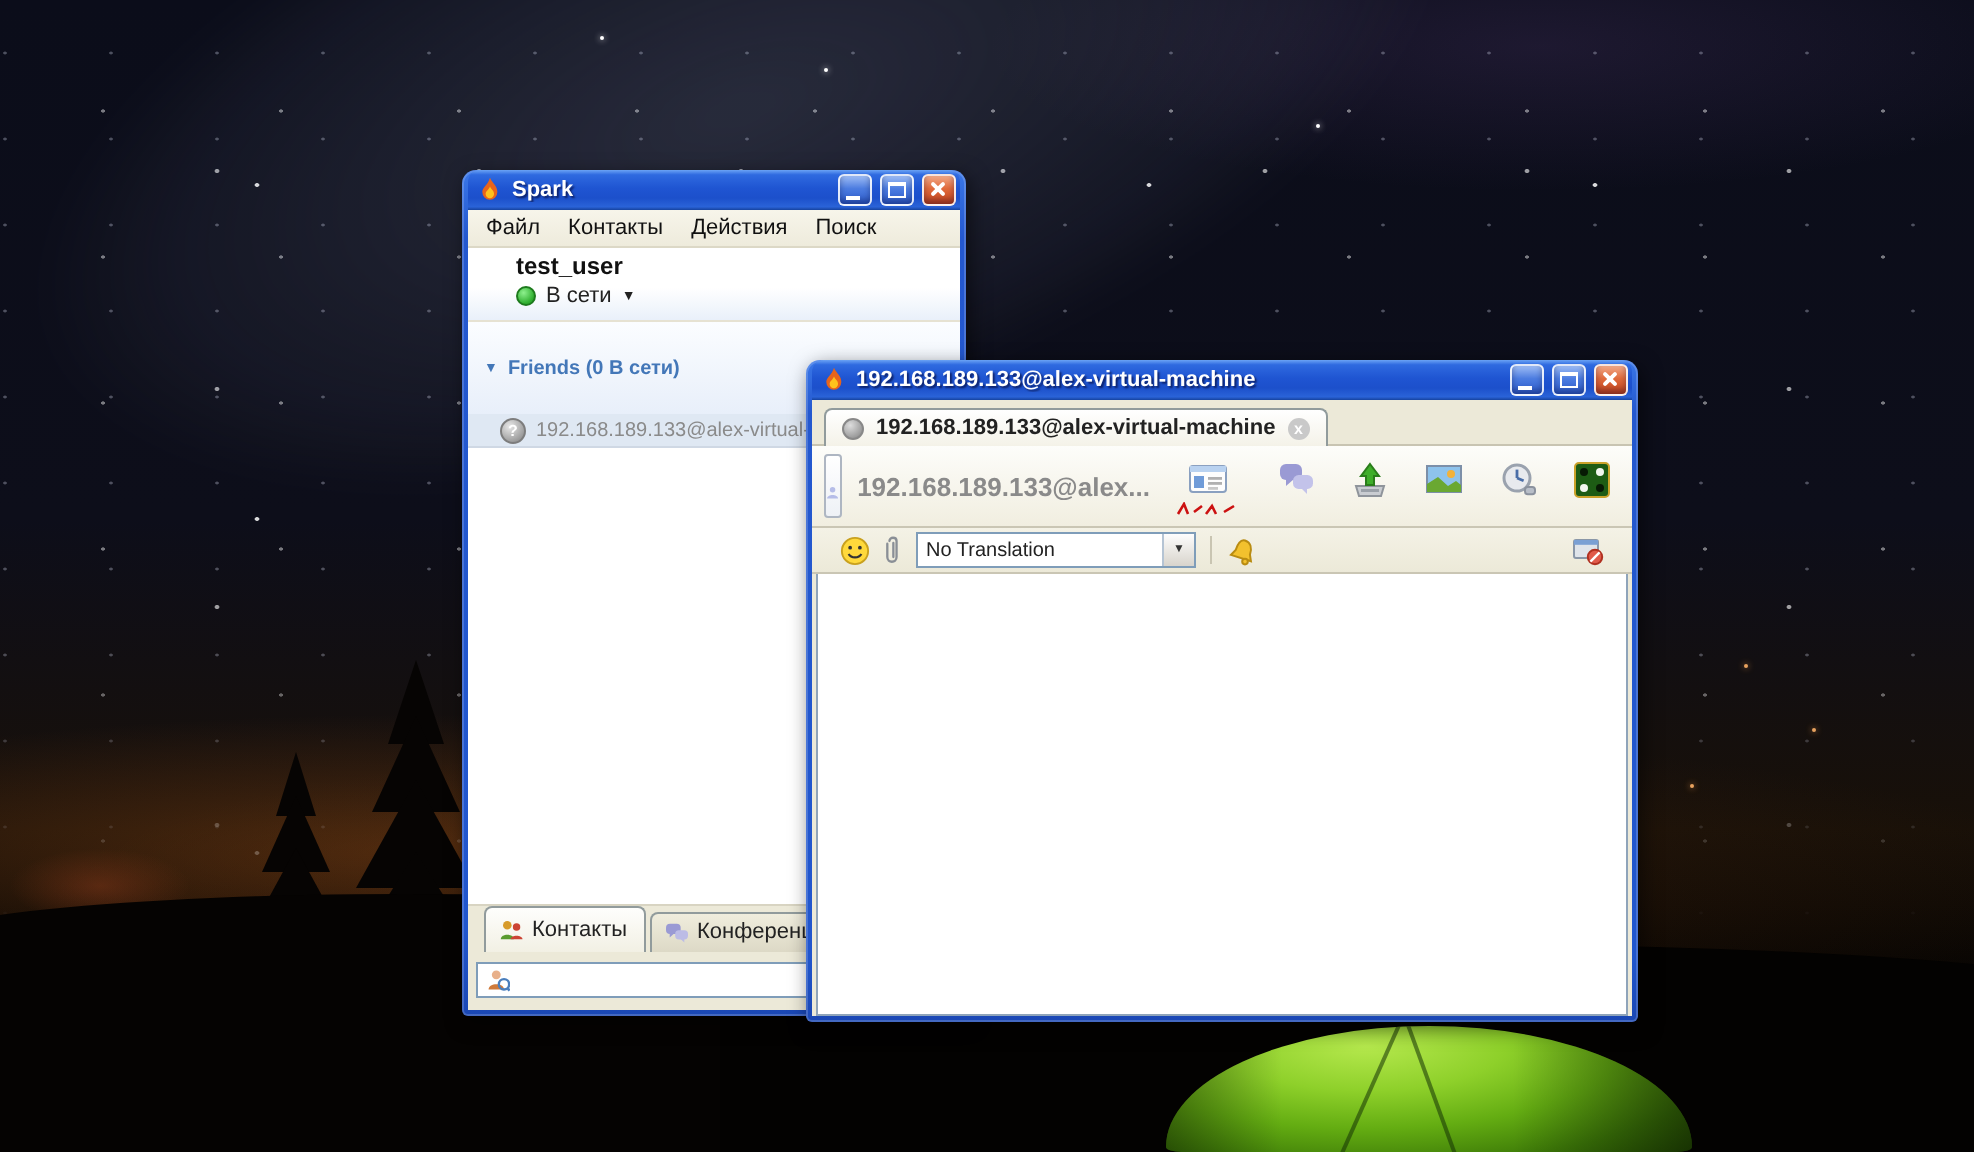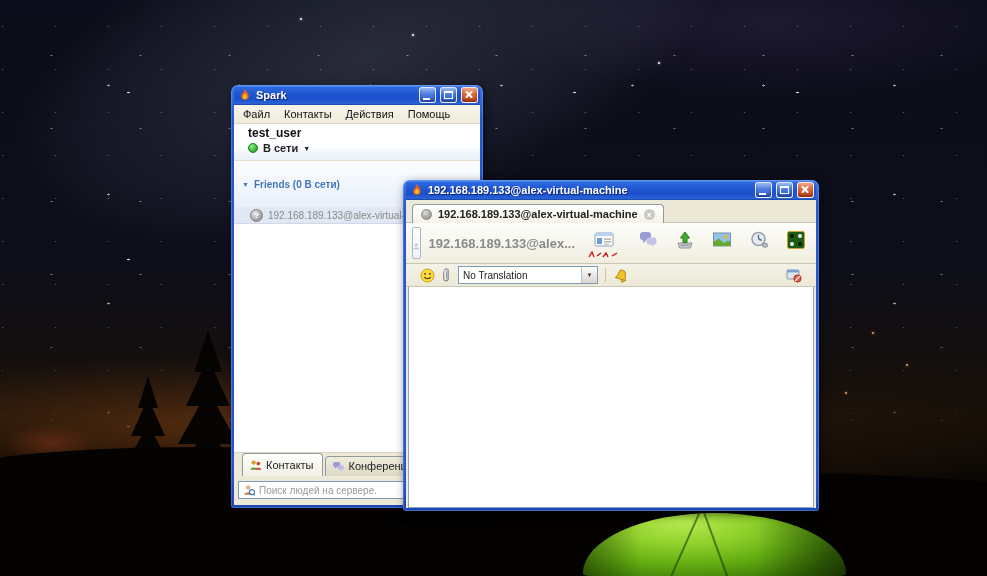--- a/index.html
+++ b/index.html
@@ -60,23 +60,23 @@
   .tb-btn.max::after{content:"";position:absolute;left:3px;top:3px;width:7px;height:5px;border:1px solid #fff;border-top-width:2px;}
   .tb-btn.close::before,.tb-btn.close::after{content:"";position:absolute;left:6px;top:2px;width:2px;height:9px;background:#fff;border-radius:1px;}
   .tb-btn.close::before{transform:rotate(45deg);}
   .tb-btn.close::after{transform:rotate(-45deg);}
   .client{background:#ece9d8;height:calc(100% - 20px);display:flex;flex-direction:column;overflow:hidden;}
 
   
   #spark-window{left:231px;top:85px;width:246px;height:420px;z-index:5;}
   .menubar{height:18px;background:linear-gradient(180deg,#f7f5ea,#eeebdc);display:flex;align-items:center;gap:14px;padding:0 9px;font-size:11px;color:#111;border-bottom:1px solid #dcd8c6;flex:0 0 auto;}
   .menu-item{cursor:default;}
-  .userpanel{height:34px;background:linear-gradient(180deg,#ffffff 0%,#ffffff 55%,#e9f0fa 100%);padding:2px 0 0 14px;flex:0 0 auto;}
+  .userpanel{height:34px;background:linear-gradient(180deg,#ffffff 0%,#ffffff 55%,#e9f0fa 100%);padding:2px 0 0 24px;flex:0 0 auto;}
   .username{font-size:12px;font-weight:bold;color:#111;}
-  .statusrow{display:flex;align-items:center;gap:5px;margin-top:2px;font-size:11px;color:#222;font-weight:bold;}
+  .statusrow{display:flex;align-items:center;gap:5px;margin-top:2px;font-size:11px;color:#222;}
   .dot-green{width:8px;height:8px;border-radius:50%;background:radial-gradient(circle at 35% 30%, #8df08d, #2fae2f 70%);border:1px solid #1d7a1d;}
   .arrow-down{font-size:7px;color:#222;}
   .groupheader{height:14px;background:linear-gradient(180deg,#fbfdff,#e8effa);display:flex;align-items:center;gap:5px;padding:16px 8px;flex:0 0 auto;border-top:1px solid #e6e2d2;}
   .grouparrow{font-size:7px;color:#4377b8;}
   .grouplabel{font-size:10px;font-weight:bold;color:#4377b8;}
   .contactrow{height:16px;background:#dfe8f3;display:flex;align-items:center;gap:5px;padding:0 4px 0 16px;flex:0 0 auto;}
   .pendingball{width:11px;height:11px;border-radius:50%;background:radial-gradient(circle at 35% 30%, #e8e8e8, #9a9a9a 75%);border:1px solid #7d7d7d;color:#fff;font-size:8px;font-weight:bold;display:flex;align-items:center;justify-content:center;flex:0 0 auto;}
   .contactjid{font-size:10px;color:#8a8a8a;white-space:nowrap;overflow:hidden;}
   .contactstatus{font-size:9px;color:#9a9a9a;font-style:italic;white-space:nowrap;}
   .rosterlist{flex:1;background:#ffffff;border-top:1px solid #cfd8e4;}
@@ -164,21 +164,21 @@
     <span class="titletext">Spark</span>
     <span class="tb-btn min"></span>
     <span class="tb-btn max"></span>
     <span class="tb-btn close"></span>
   </div>
   <div class="client">
     <div class="menubar">
       <span class="menu-item" style="text-decoration:underline;text-decoration-color:transparent;">Файл</span>
       <span class="menu-item">Контакты</span>
       <span class="menu-item">Действия</span>
-      <span class="menu-item">Помощь</span>
+      <span class="menu-item">Поиск</span>
     </div>
     <div class="userpanel">
       <div class="username">test_user</div>
       <div class="statusrow">
         <span class="dot-green"></span>
         <span>В сети</span>
         <span class="arrow-down">▼</span>
       </div>
     </div>
     <div class="groupheader">
@@ -212,21 +212,20 @@
       </div>
     </div>
     <div class="searchrow">
       <div class="searchbox">
         <svg class="icn" style="width:12px;height:12px;" viewBox="0 0 14 14">
           <circle cx="6" cy="4" r="2.6" fill="#e8b08a"></circle>
           <path d="M1.5 12.5 C1.5 8.5 10.5 8.5 10.5 12.5Z" fill="#cf7a3a"></path>
           <circle cx="10.5" cy="9.5" r="3" fill="none" stroke="#4a7ebc" stroke-width="1.4"></circle>
           <line x1="12.4" y1="11.6" x2="13.8" y2="13.2" stroke="#4a7ebc" stroke-width="1.6"></line>
         </svg>
-        <input type="text" value="" placeholder="Поиск людей на сервере." style="">
       </div>
     </div>
   </div>
 </div>
 
 <div class="xp-window" id="chat-window">
   <div class="titlebar">
     <svg class="icn" style="width:14px;height:14px;" viewBox="0 0 16 16">
       <path d="M8 1 C9.2 4.2 12.2 5.2 12.2 9.2 A4.3 4.3 0 0 1 3.6 9.2 C3.6 6.4 6.6 5.6 8 1Z" fill="#e8641b"></path>
       <path d="M8 6 C8.9 8 10.3 8.3 10.3 10.3 A2.4 2.4 0 0 1 5.5 10.3 C5.5 8.6 7.2 8 8 6Z" fill="#ffc21c"></path>

